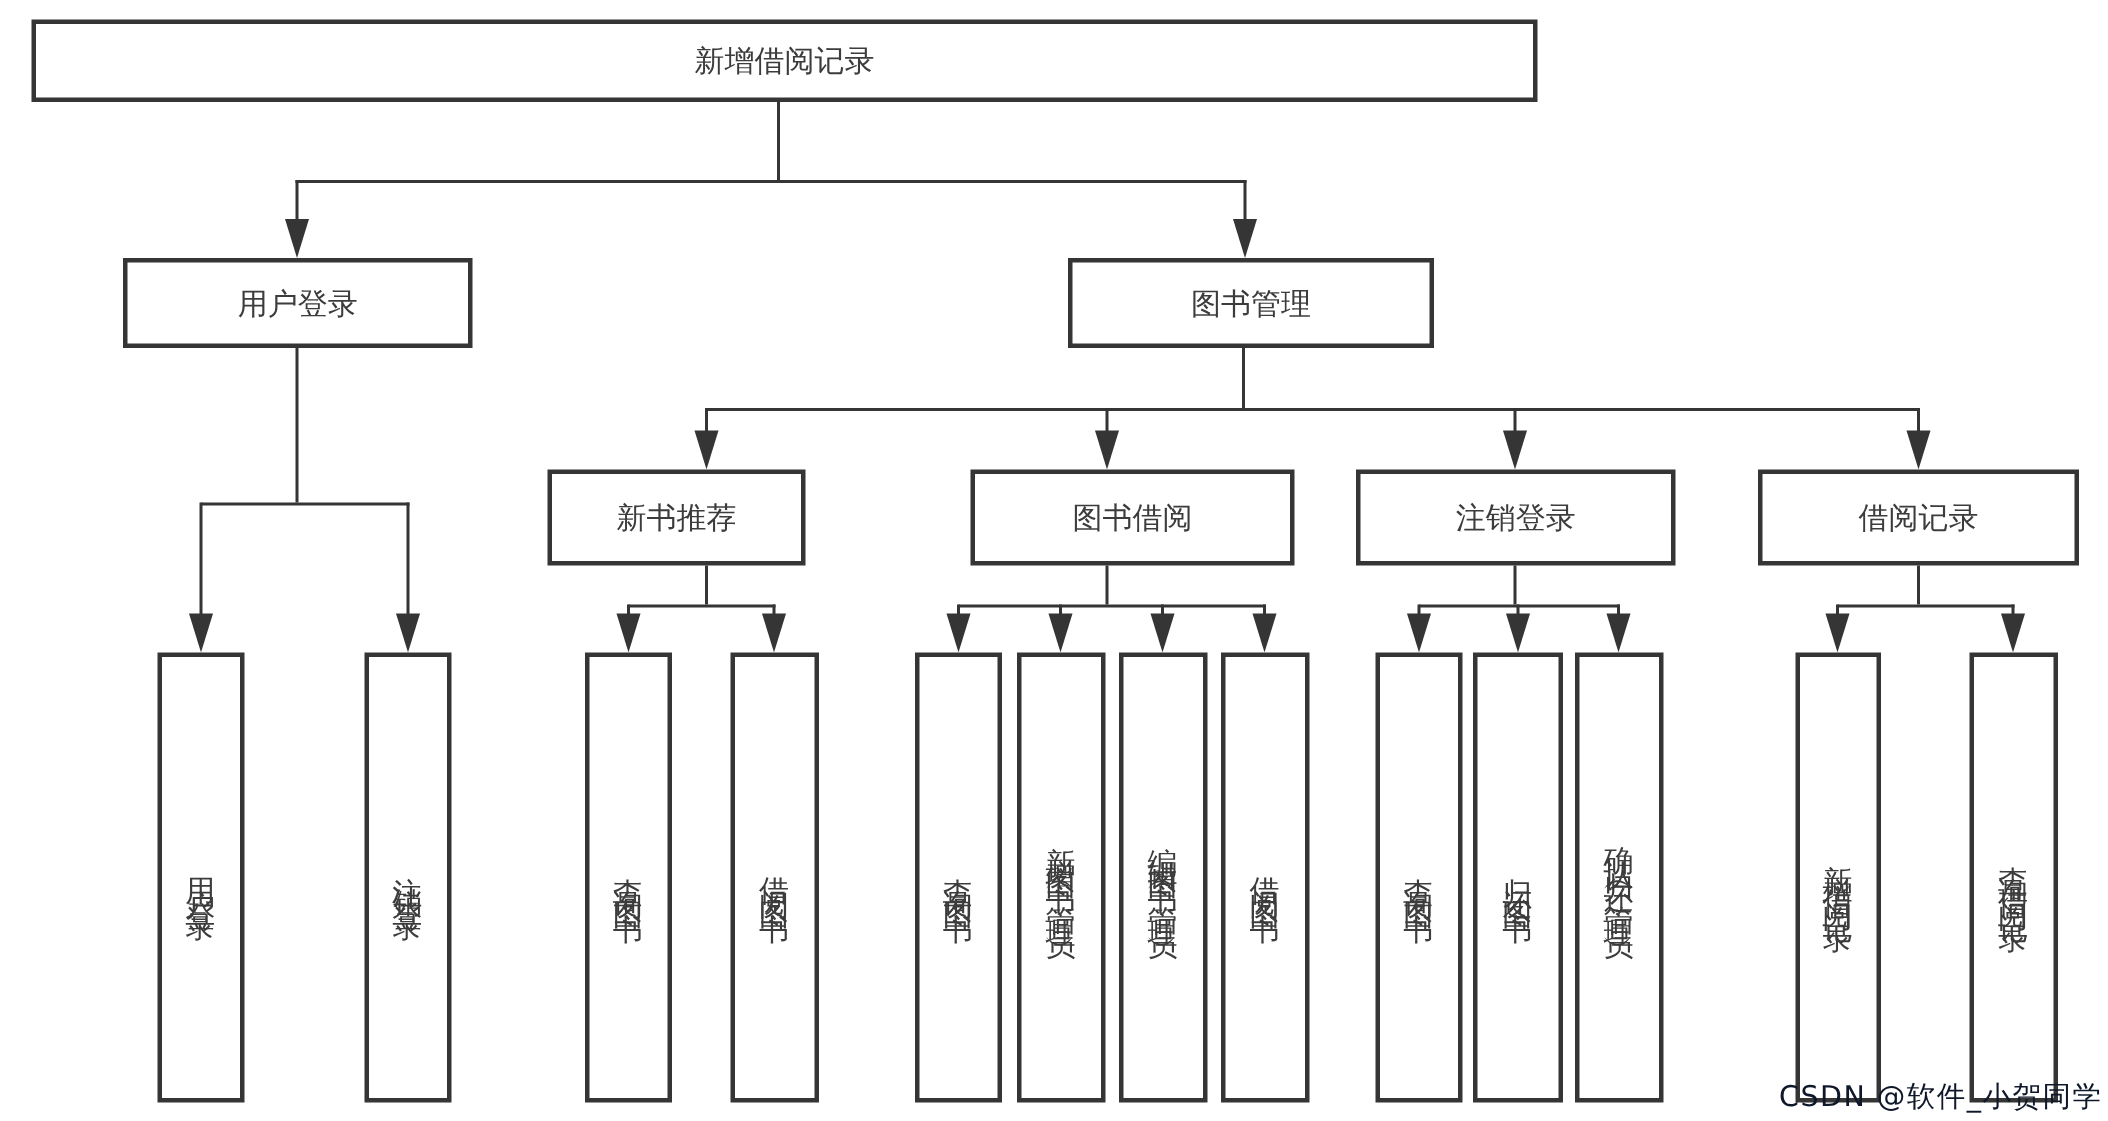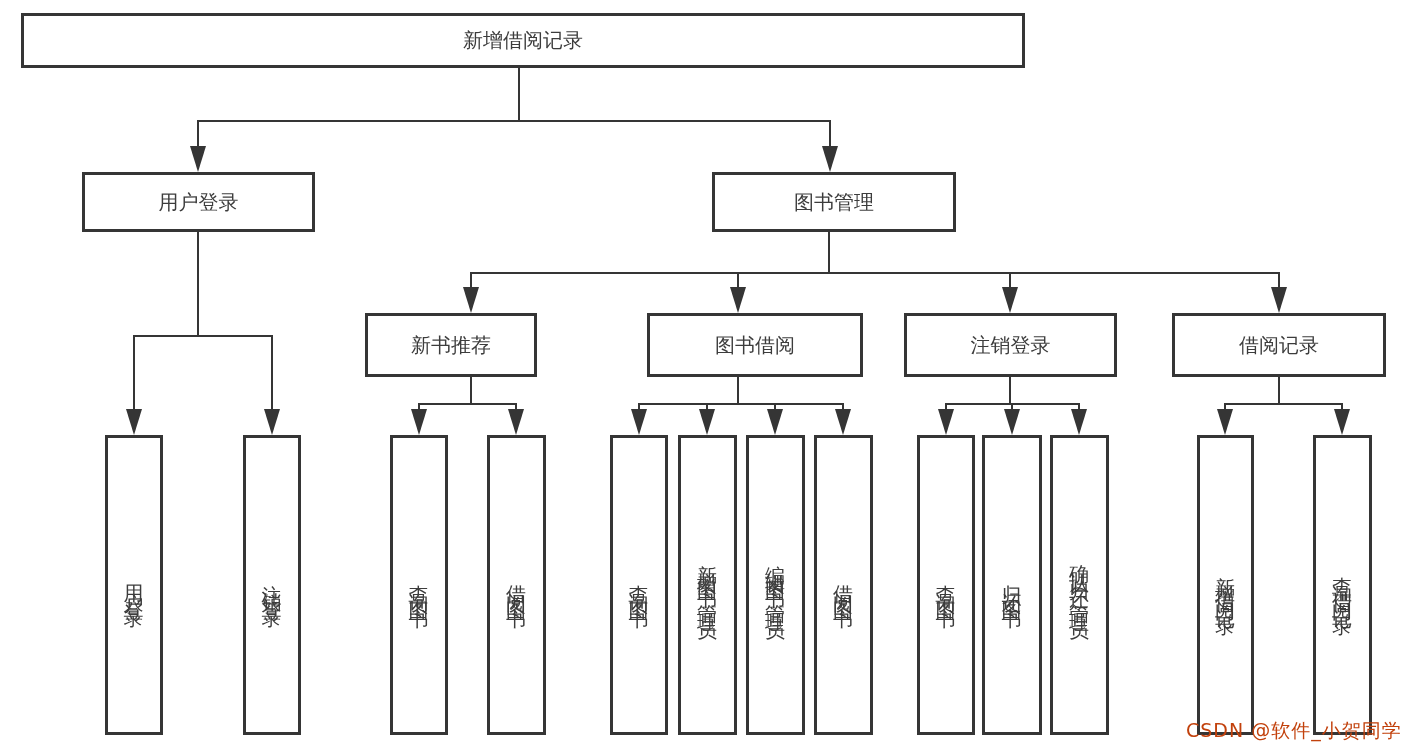--- a/index.html
+++ b/index.html
@@ -8,21 +8,21 @@
   .box{position:absolute;box-sizing:border-box;border:3px solid #353535;background:#ffffff;
        display:flex;align-items:center;justify-content:center;color:#3c3c3c;font-size:20px;}
   .vbox{position:absolute;box-sizing:border-box;border:3px solid #353535;background:#ffffff;
         display:flex;align-items:center;justify-content:center;color:#3c3c3c;font-size:20px;}
   .vbox .vtext{writing-mode:vertical-rl;text-orientation:mixed;letter-spacing:8px;line-height:1;}
   .hline,.vline{position:absolute;background:#353535;}
   .hline{height:2px;}
   .vline{width:2px;}
   .tri{position:absolute;width:0;height:0;border-left:8px solid transparent;
        border-right:8px solid transparent;border-top:26px solid #353535;}
-  .watermark{position:absolute;left:1186px;top:718px;font-size:19px;color:#c2410c;
+  .watermark{position:absolute;left:1186px;top:718px;font-size:19px;color:#0f172a;
              letter-spacing:1px;z-index:10;white-space:nowrap;}
 </style>
 </head>
 <body>
 
 <div class="canvas">
 
   <div class="box" style="left:21px;top:13px;width:1004px;height:55px;">
     <span>新增借阅记录</span>
   </div>

